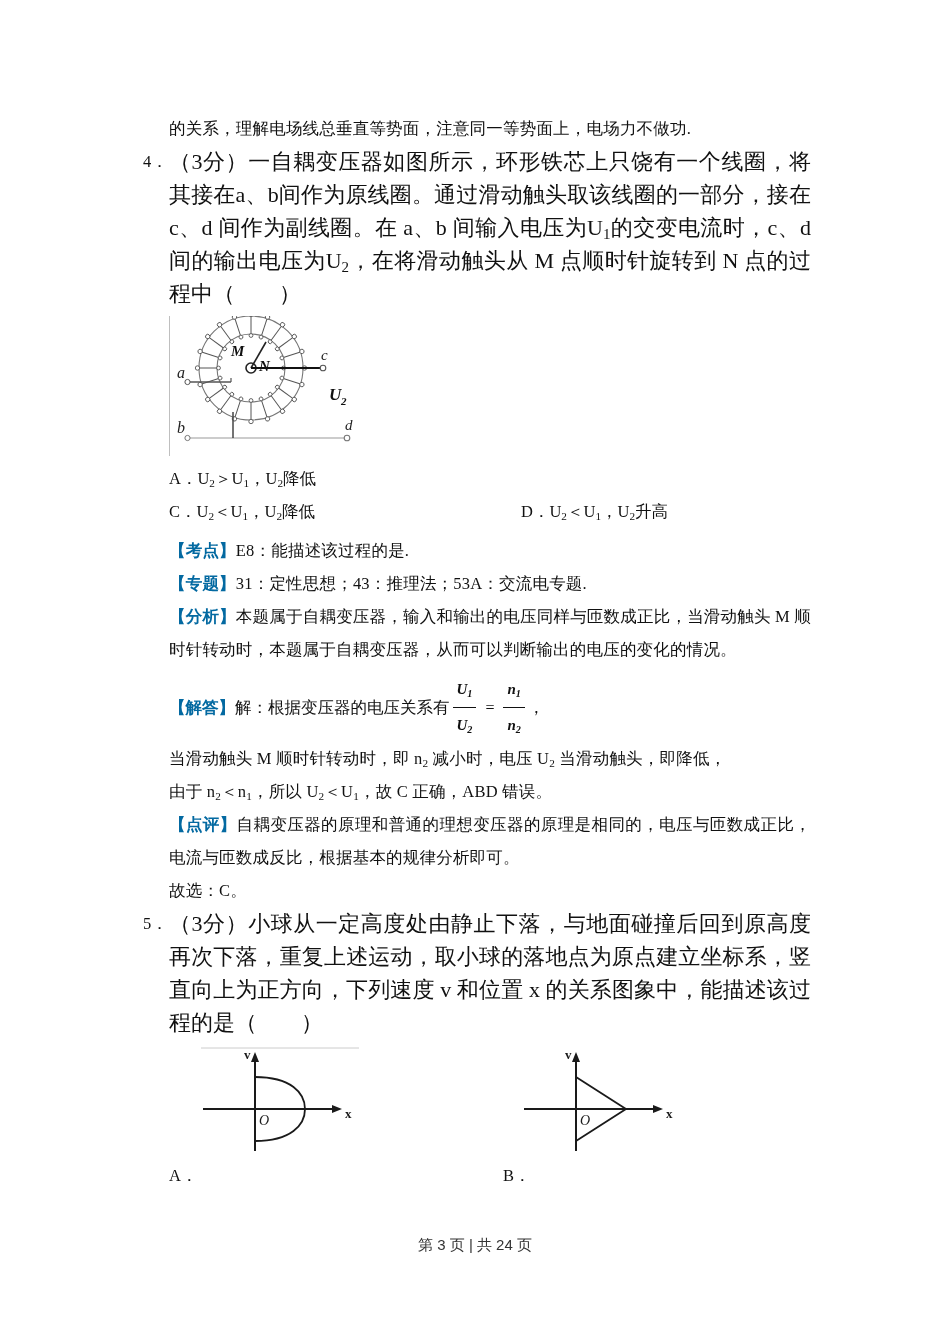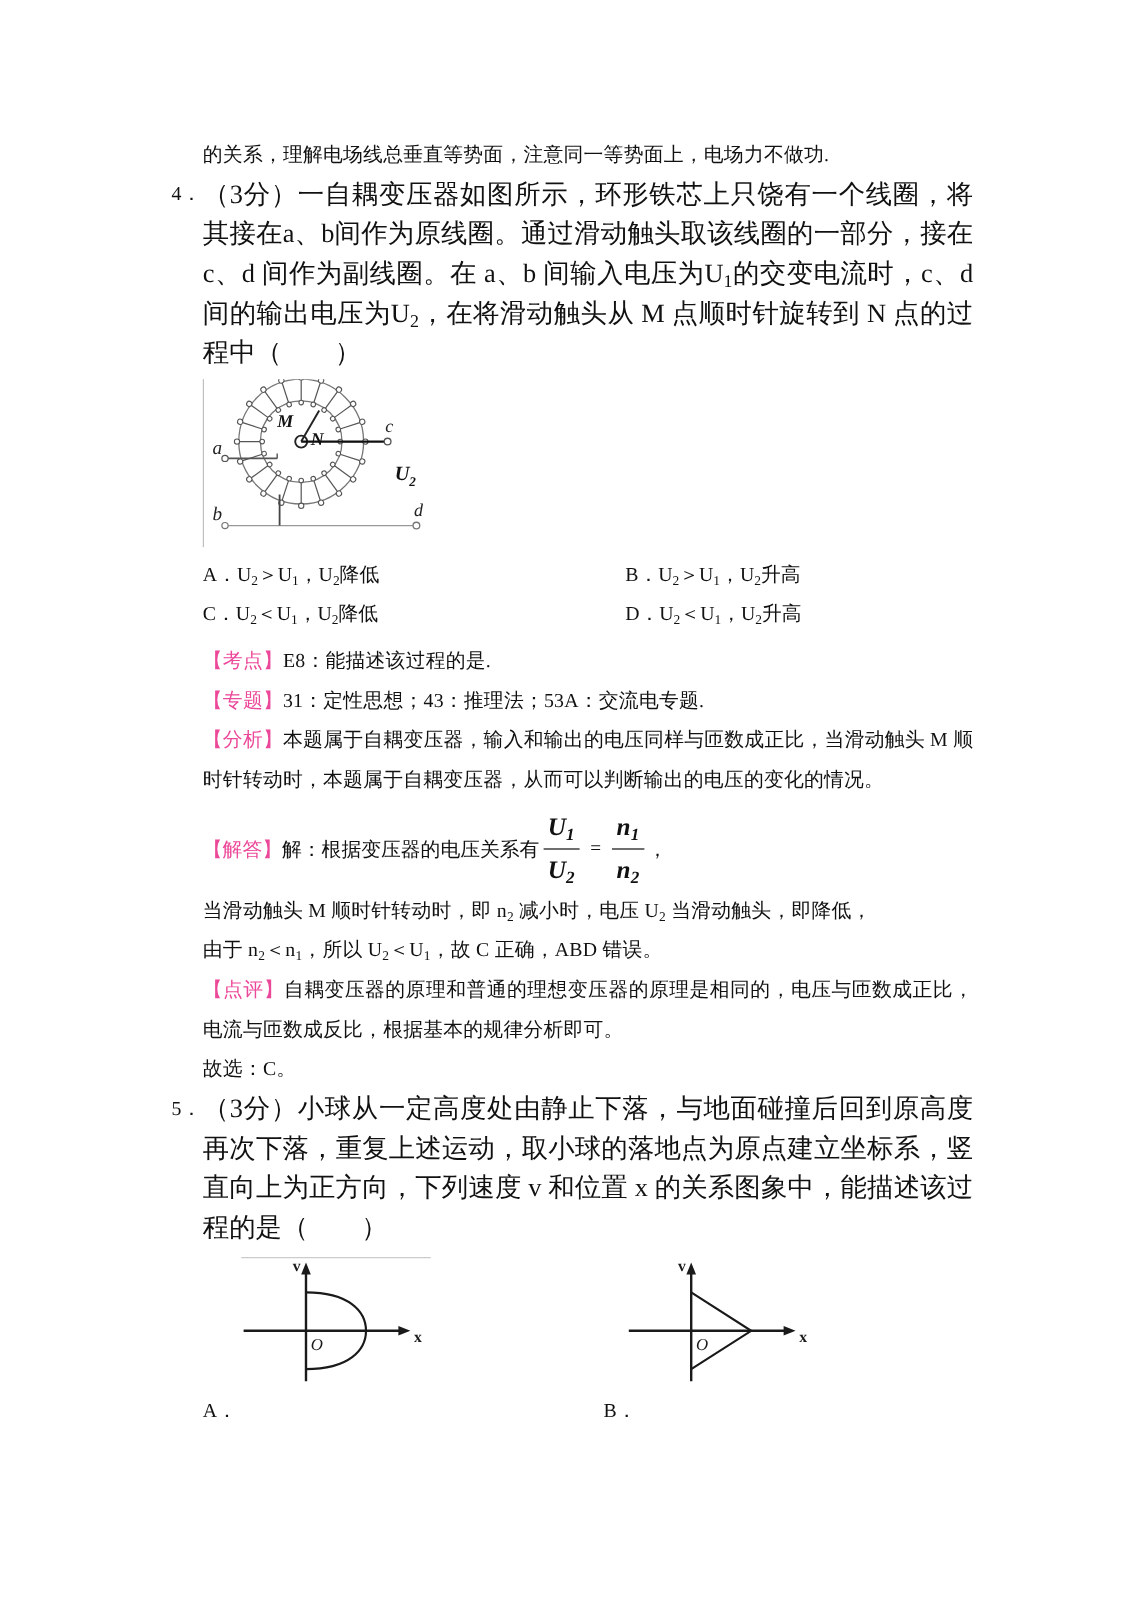--- a/index.html
+++ b/index.html
@@ -51,22 +51,22 @@
     line-height: 33px;
   }
   .qbody {
     flex: 1 1 auto;
     font-size: 22px;
     line-height: 33px;
     text-align: justify;
     text-justify: inter-ideograph;
   }
   .tag {
-    color: #ec4899;
-    font-weight: normal;
+    color: #0369a1;
+    font-weight: bold;
   }
   sub {
     font-size: 0.68em;
     vertical-align: -0.28em;
     line-height: 0;
   }
 
   
   .opts {
     display: flex;
@@ -88,21 +88,21 @@
     height: 58px;
   }
   .frac {
     display: inline-flex;
     flex-direction: column;
     align-items: flex-end;
     vertical-align: middle;
     margin: 0 3px;
     font-style: italic;
     font-weight: bold;
-    font-size: 21px;
+    font-size: 15px;
     font-family: "Liberation Serif", serif;
   }
   .frac .num {
     padding: 0 4px 1px 4px;
     border-bottom: 1.3px solid #111;
   }
   .frac .den {
     padding: 1px 4px 0 4px;
   }
   .eq { margin: 0 6px; font-size: 16px; }
@@ -277,23 +277,20 @@
         <text x="160" y="84" font-family="Liberation Serif, serif" font-size="17" font-style="italic" font-weight="bold" fill="#111">U</text>
         <text x="172" y="89" font-family="Liberation Serif, serif" font-size="11" font-style="italic" font-weight="bold" fill="#111">2</text>
       </svg>
     </div>
 
     <div class="spacer-sm"></div>
 
     <div class="opts">
       <div class="opt-l">
         <span>A．</span><span>U</span><sub>2</sub><span>＞</span><span>U</span><sub>1</sub><span>，U</span><sub>2</sub><span>降低</span>
-      </div>
-      <div class="opt-r">
-        <span>B．</span><span>U</span><sub>2</sub><span>＞</span><span>U</span><sub>1</sub><span>，U</span><sub>2</sub><span>升高</span>
       </div>
     </div>
 
     <div class="opts">
       <div class="opt-l">
         <span>C．</span><span>U</span><sub>2</sub><span>＜</span><span>U</span><sub>1</sub><span>，U</span><sub>2</sub><span>降低</span>
       </div>
       <div class="opt-r">
         <span>D．</span><span>U</span><sub>2</sub><span>＜</span><span>U</span><sub>1</sub><span>，U</span><sub>2</sub><span>升高</span>
       </div>
@@ -396,13 +393,14 @@
       </div>
     </div>
 
     <div class="ab-row">
       <div class="ab-l">A．</div>
       <div>B．</div>
     </div>
 
   </div>
 
+  <div class="footer">第 3 页 | 共 24 页</div>
 </div>
 
 </body></html>

